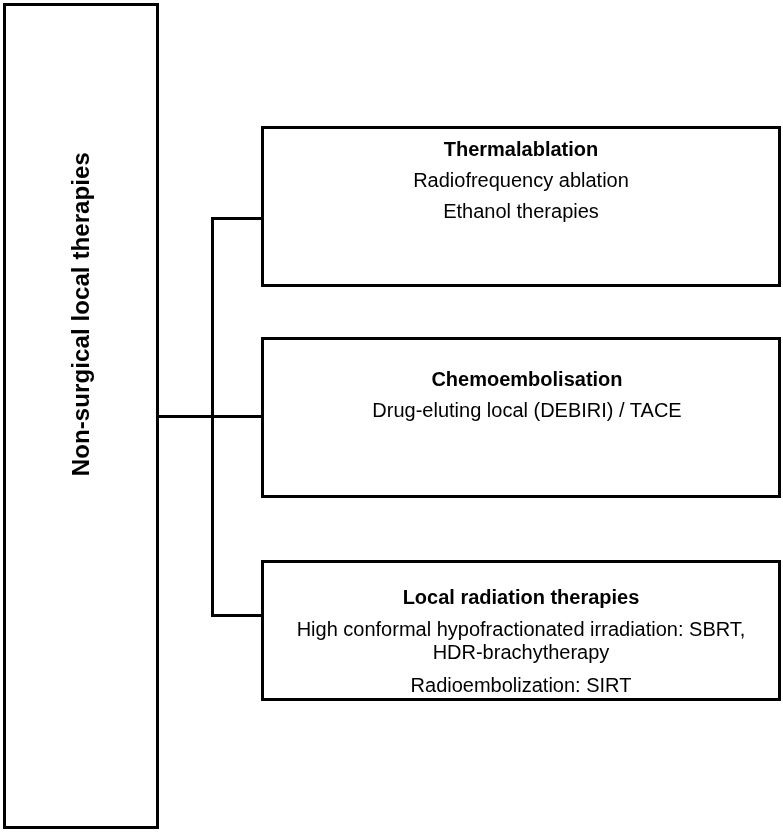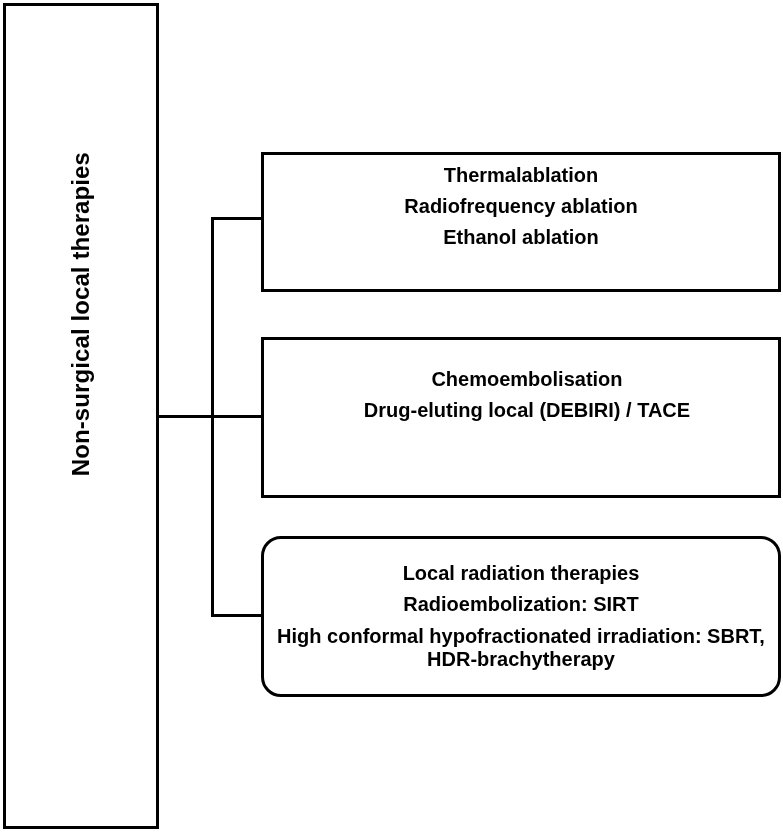--- a/index.html
+++ b/index.html
@@ -75,33 +75,33 @@
     text-align: center;
   }
   .leaf-title {
     font-size: 20px;
     font-weight: bold;
     line-height: 1.0;
     white-space: nowrap;
   }
   .leaf-line {
     font-size: 20px;
-    font-weight: bold;
+    font-weight: normal;
     line-height: 1.0;
     margin-top: 11px;
   }
 
   
-  #box-thermalablation { top: 152px; height: 140px; }
+  #box-thermalablation { top: 126px; height: 161px; }
   #box-thermalablation .leaf-inner { padding-top: 10px; }
 
   #box-chemoembolisation { top: 337px; height: 161px; }
   #box-chemoembolisation .leaf-inner { padding-top: 29px; margin-left: 12px; }
 
-  #box-radiation { top: 536px; height: 161px; border-radius: 20px; }
+  #box-radiation { top: 560px; height: 141px; }
   #box-radiation .leaf-inner { padding-top: 24px; }
   #box-radiation .leaf-line.wrap2 { line-height: 1.15; white-space: normal; }
 </style>
 </head>
 <body>
 
 <div id="diagram">
 
   <div class="root-box">
     <div class="root-label-wrap">
@@ -114,32 +114,32 @@
   <div class="line line-v" style="left:211px; top:217px; height:400px;"></div>
 
   <div class="line line-h" style="left:211px; top:217px; width:53px;"></div>
   <div class="line line-h" style="left:211px; top:415px; width:53px;"></div>
   <div class="line line-h" style="left:211px; top:614px; width:53px;"></div>
 
   <div class="leaf-box" id="box-thermalablation">
     <div class="leaf-inner">
       <div class="leaf-title">Thermalablation</div>
       <div class="leaf-line">Radiofrequency ablation</div>
-      <div class="leaf-line">Ethanol ablation</div>
+      <div class="leaf-line">Ethanol therapies</div>
     </div>
   </div>
 
   <div class="leaf-box" id="box-chemoembolisation">
     <div class="leaf-inner">
       <div class="leaf-title">Chemoembolisation</div>
       <div class="leaf-line">Drug-eluting local (DEBIRI) / TACE</div>
     </div>
   </div>
 
   <div class="leaf-box" id="box-radiation">
     <div class="leaf-inner">
       <div class="leaf-title">Local radiation therapies</div>
+      <div class="leaf-line wrap2">High conformal hypofractionated irradiation: SBRT, HDR-brachytherapy</div>
       <div class="leaf-line">Radioembolization: SIRT</div>
-      <div class="leaf-line wrap2">High conformal hypofractionated irradiation: SBRT, HDR-brachytherapy</div>
     </div>
   </div>
 
 </div>
 
 </body></html>

